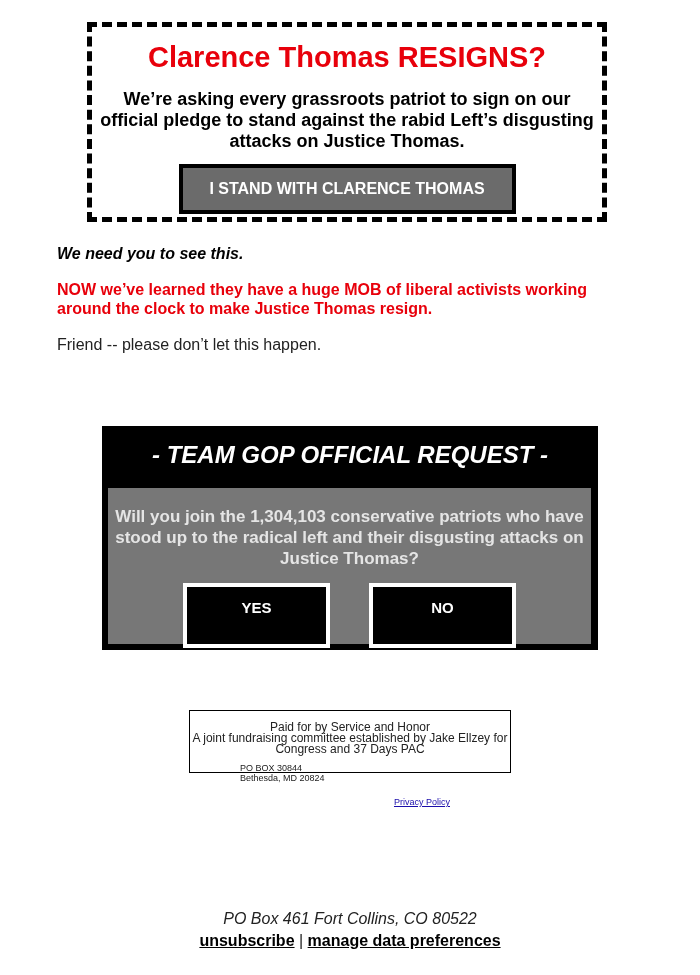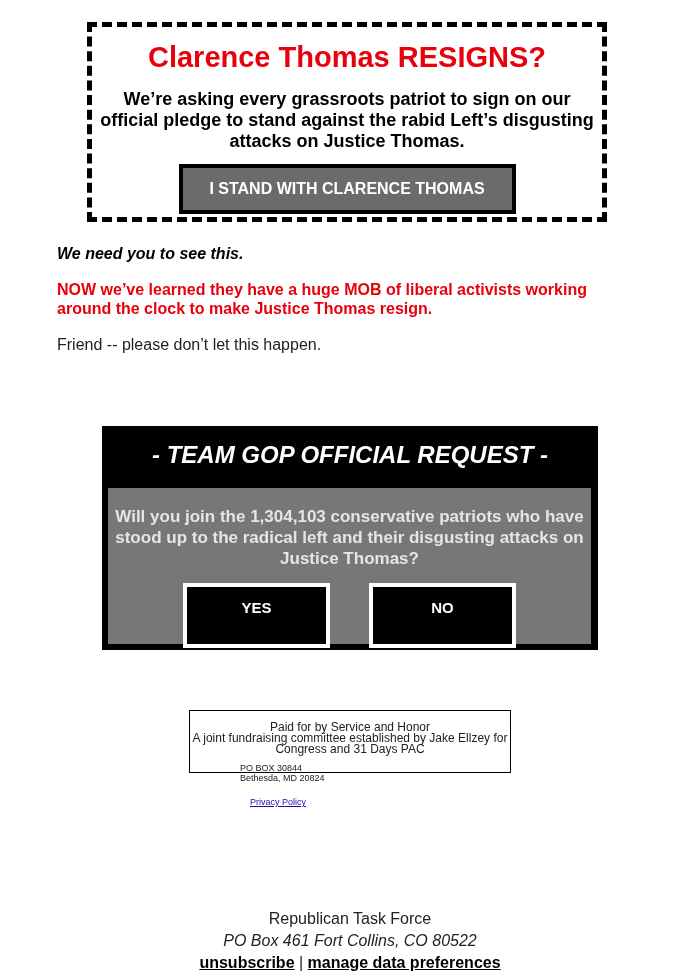--- a/index.html
+++ b/index.html
@@ -42,21 +42,21 @@
       line-height: 42px; text-align: center; cursor: pointer;
     }
     .answer-yes { left: 75px; }
     .answer-no { left: 261px; }
 
     .disclaimer {
       position: absolute; left: 189px; top: 710px; width: 322px; height: 63px; box-sizing: border-box;
       border: 1px solid #000; text-align: center; font-size: 12px; line-height: 11px; color: #222; padding-top: 11px;
     }
     .address1 { position: absolute; left: 240px; top: 763px; width: 200px; text-align: left; font-size: 9px; line-height: 10px; color: #222; }
-    .privacy { position: absolute; left: 250px; top: 797px; width: 200px; text-align: left; font-size: 9px; line-height: 10px; }
+    .privacy { position: absolute; left: 250px; top: 797px; width: 200px; text-align: right; font-size: 9px; line-height: 10px; }
     .privacy a { color: #1a0dab; text-decoration: underline; }
 
     .footer { position: absolute; left: 150px; top: 908px; width: 400px; text-align: center; font-size: 16px; line-height: 22px; color: #222; }
     .footer .addr { font-style: italic; }
     .footer a { color: #000000; text-decoration: underline; font-weight: bold; }
     .footer .sep { color: #222; }
   </style>
 </head>
 <body>
 
@@ -78,33 +78,32 @@
     <div class="request-q">Will you join the 1,304,103 conservative patriots who have stood up to the radical left and their disgusting attacks on Justice Thomas?</div>
     <div class="answer-row">
       <div class="answer-btn answer-yes">YES</div>
       <div class="answer-btn answer-no">NO</div>
     </div>
   </div>
 </div>
 
 <div class="disclaimer">
   <div>Paid for by Service and Honor</div>
-  <div>A joint fundraising committee established by Jake Ellzey for Congress and 31 Days PAC</div>
+  <div>A joint fundraising committee established by Jake Ellzey for Congress and 37 Days PAC</div>
 </div>
 
 <div class="address1">
   <div>PO BOX 30844</div>
   <div>Bethesda, MD 20824</div>
 </div>
 
 <div class="privacy">
   <a>Privacy Policy</a>
 </div>
 
 <div class="footer">
-  <div>Republican Task Force</div>
   <div class="addr">PO Box 461 Fort Collins, CO 80522</div>
   <div>
     <a>unsubscribe</a>
     <span class="sep">|</span>
     <a>manage data preferences</a>
   </div>
 </div>
 
 </body></html>

